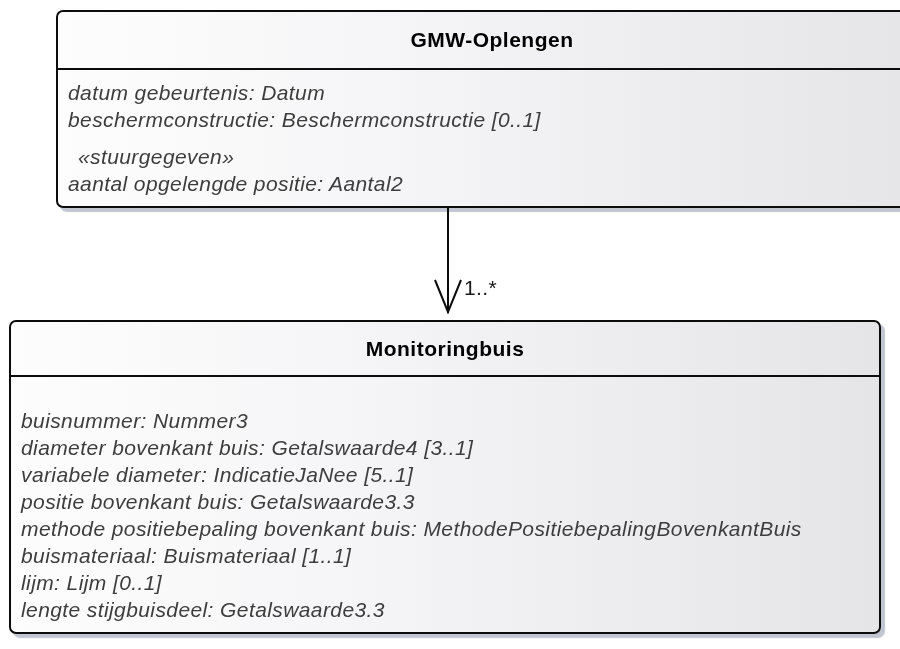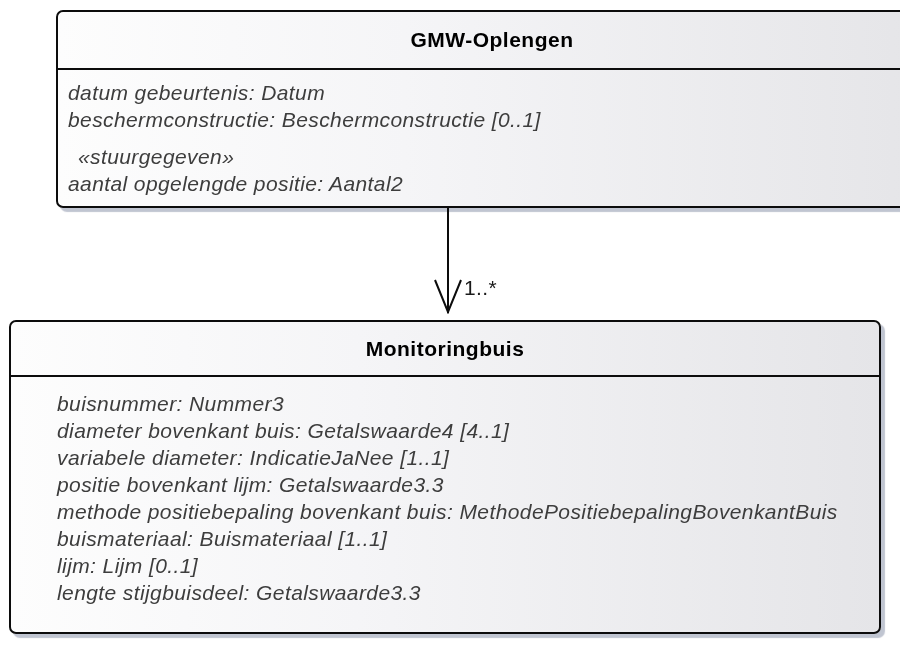--- a/index.html
+++ b/index.html
@@ -38,21 +38,21 @@
     letter-spacing: 0.5px;
   }
   .box-top .class-title { height: 56px; }
   .box-bottom .class-title { height: 53px; }
   .class-attrs {
     padding: 9px 8px 0 10px;
     font-size: 21px;
     color: #3d3d3d;
     letter-spacing: 0.4px;
   }
-  .box-bottom .class-attrs { padding-top: 13px; margin-left: 36px; }
+  .box-bottom .class-attrs { padding-top: 30px; }
   .attr {
     line-height: 27px;
     white-space: nowrap;
     font-style: italic;
   }
   .stereotype {
     margin-top: 10px;
     padding-left: 10px;
   }
   .assoc-svg {
@@ -89,23 +89,23 @@
   <svg class="assoc-svg" viewBox="0 0 44 106" xmlns="http://www.w3.org/2000/svg">
     <line x1="20" y1="0" x2="20" y2="105" stroke="#0c0c0c" stroke-width="2"></line>
     <polyline points="7,72 20,104 33,72" fill="none" stroke="#0c0c0c" stroke-width="2"></polyline>
   </svg>
   <div class="multiplicity">1..*</div>
 
   <div class="class-box box-bottom">
     <div class="class-title">Monitoringbuis</div>
     <div class="class-attrs">
       <div class="attr">buisnummer: Nummer3</div>
-      <div class="attr">diameter bovenkant buis: Getalswaarde4 [4..1]</div>
-      <div class="attr">variabele diameter: IndicatieJaNee [1..1]</div>
-      <div class="attr">positie bovenkant lijm: Getalswaarde3.3</div>
+      <div class="attr">diameter bovenkant buis: Getalswaarde4 [3..1]</div>
+      <div class="attr">variabele diameter: IndicatieJaNee [5..1]</div>
+      <div class="attr">positie bovenkant buis: Getalswaarde3.3</div>
       <div class="attr">methode positiebepaling bovenkant buis: MethodePositiebepalingBovenkantBuis</div>
       <div class="attr">buismateriaal: Buismateriaal [1..1]</div>
       <div class="attr">lijm: Lijm [0..1]</div>
       <div class="attr">lengte stijgbuisdeel: Getalswaarde3.3</div>
     </div>
   </div>
 
 </div>
 
 </body></html>

